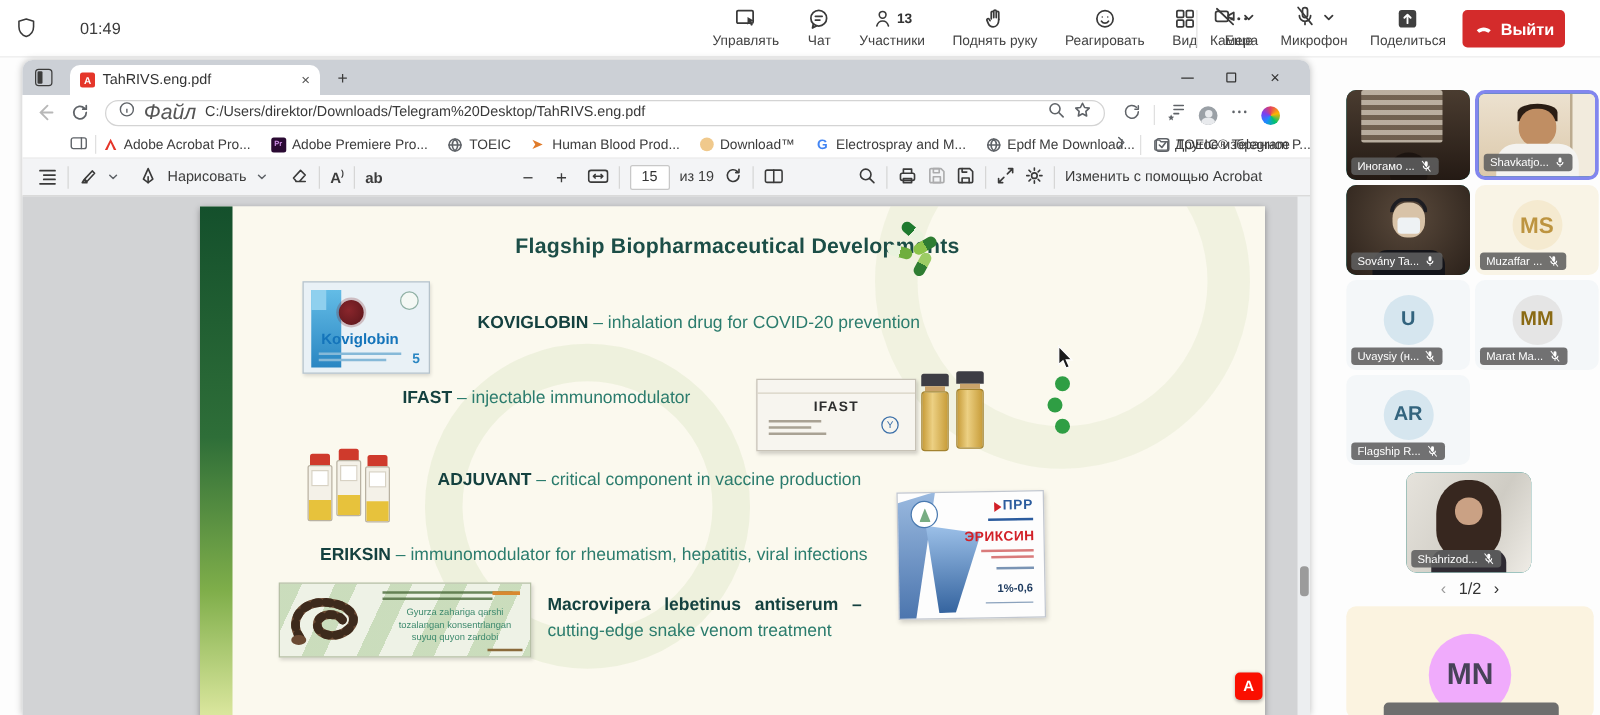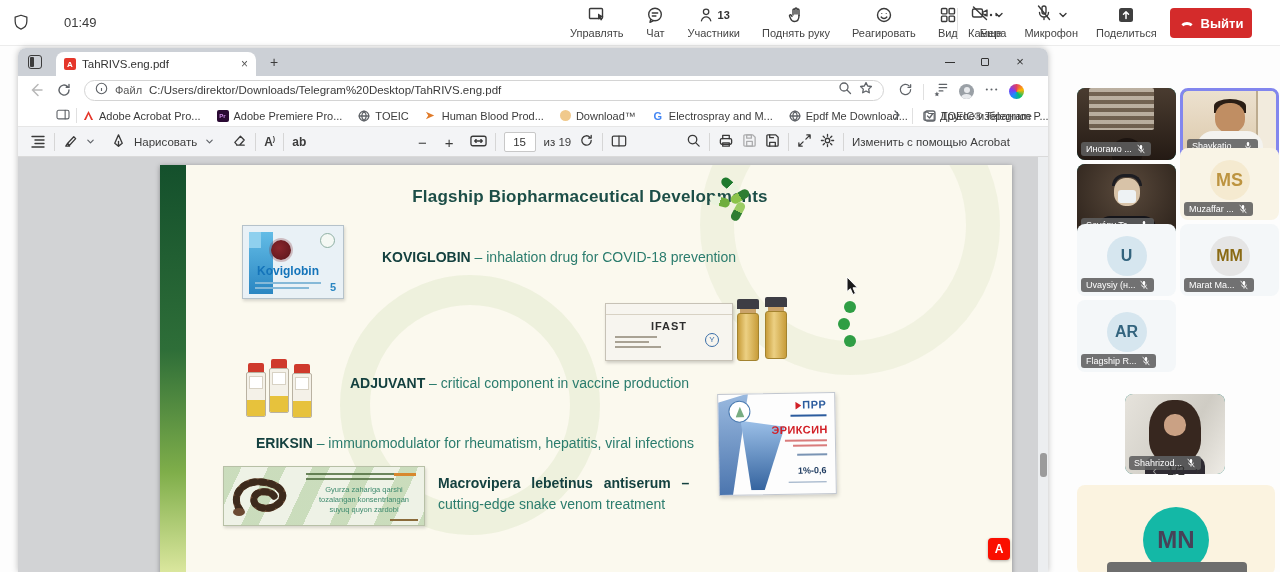--- a/index.html
+++ b/index.html
@@ -31,21 +31,21 @@
   .newtab { position:absolute; left:252px; top:6px; font-size:14px; color:#3c3c3c; cursor:pointer; }
   .wsico { position:absolute; left:10px; top:7px; width:14px; height:14px; border:1.4px solid #3c3c3c; border-radius:3px; }
   .wsico::after { content:""; position:absolute; left:1px; top:1px; bottom:1px; width:4px; background:#3c3c3c; border-radius:1px; }
   .winbtn { position:absolute; top:7px; width:14px; height:14px; color:#333; font-size:13px; line-height:14px; text-align:center; cursor:pointer; }
   .minbar { position:absolute; left:2px; top:7px; width:10px; height:1.4px; background:#333; }
   .restbox { position:absolute; left:3px; top:3px; width:8px; height:8px; border:1.2px solid #333; border-radius:1px; }
 
   .addrbar { position:absolute; left:0; top:28px; width:100%; height:28px; background:#fff; }
   .nav-ic { position:absolute; top:6px; }
   .pill { position:absolute; left:66px; top:3.5px; width:800px; height:21px; border:1px solid #d4d4d4; border-radius:11px; background:#fff; display:flex; align-items:center; padding:0 10px; gap:7px; }
-  .scheme { font-size:11px; color:#555; }
+  .scheme { font-size:17px; color:#555;font-style:italic; }
   .url { font-size:11.5px; color:#3a3a3a; flex:1; white-space:nowrap; overflow:hidden; }
   .addr-right { position:absolute; top:6px; display:flex; align-items:center; gap:10px; }
   .a-div { width:1px; height:16px; background:#e0e0e0; }
   .avatar { width:15px; height:15px; border-radius:50%; background:#9aa0a6; position:relative; overflow:hidden; }
   .avatar::before { content:""; position:absolute; left:4.5px; top:3px; width:6px; height:6px; border-radius:50%; background:#e8eaed; }
   .avatar::after { content:""; position:absolute; left:2px; top:9.5px; width:11px; height:7px; border-radius:50%; background:#e8eaed; }
   .copilot { width:15px; height:15px; border-radius:50%; background:conic-gradient(#e4405f,#ffb400,#00c26e,#1b8cff,#7a3ff2,#e4405f); }
 
   .bookmarks { position:absolute; left:0; top:56px; width:100%; height:23px; background:#fff; border-bottom:1px solid #e6e6e6; font-size:11px; color:#3c3c3c; }
   .bm-items { position:absolute; left:64px; top:0; height:23px; display:flex; align-items:center; gap:16px; }
@@ -136,21 +136,21 @@
   .s-or { position:absolute; right:8px; top:6px; width:22px; height:3px; background:#d8882f; }
   .s-txt { position:absolute; left:84px; top:18px; width:112px; font-size:7.5px; line-height:1.3; color:#3e8a6e; text-align:center; }
   .s-b { position:absolute; right:6px; bottom:4px; width:28px; height:2px; background:#8a6a3a; }
 
   .cursor { position:absolute; left:828px; top:119px; }
   .acro-badge { position:absolute; left:970px; top:381px; width:22px; height:22px; background:#fa0f00; border-radius:4px; color:#fff; font-size:12px; font-weight:bold; text-align:center; line-height:22px; box-shadow:0 1px 3px rgba(0,0,0,.3); cursor:pointer; }
 
   
   .sidebar { position:absolute; left:1072px; top:48px; width:208px; height:524px; background:#fdfdfd; }
   .ptile { position:absolute; width:99px; height:72px; border-radius:8px; overflow:hidden; background:#f4f7f9; cursor:pointer; }
-  .ptile.video { background:#0f766e;margin-top:16px; }
+  .ptile.video { background:#0f766e; }
   .ptile.active { border:3px solid #8286ee; }
   .plabel { position:absolute; left:4px; bottom:4px; background:rgba(95,95,95,.88); border-radius:3px; padding:2px 5px; display:flex; align-items:center; gap:4px; max-width:88px; }
   .pname { color:#fff; font-size:9px; white-space:nowrap; overflow:hidden; }
   .mic { width:10px; height:10px; flex:0 0 auto; }
   .mic rect { fill:#fff; }
   .mic path { fill:none; stroke:#fff; stroke-width:1; }
   .mic line { stroke:#fff; stroke-width:1; }
   .initial-circle { position:absolute; left:50%; top:12px; transform:translateX(-50%); width:40px; height:40px; border-radius:50%; display:flex; align-items:center; justify-content:center; font-size:16px; font-weight:bold; }
 
   
@@ -169,21 +169,21 @@
   .t3 .mask { position:absolute; left:50%; top:26px; transform:translateX(-50%); width:18px; height:13px; background:#eef2f4; border-radius:3px; }
   .t3 .body { position:absolute; left:50%; bottom:0; transform:translateX(-50%); width:58px; height:20px; background:#15151a; border-radius:12px 12px 0 0; }
   .t9 .art { background:linear-gradient(120deg,#e6e3dc,#cfccc4 60%,#efece6); }
   .t9 .hair { position:absolute; left:50%; top:6px; transform:translateX(-50%); width:52px; height:62px; background:#37271f; border-radius:45% 45% 35% 35%; }
   .t9 .face { position:absolute; left:50%; top:20px; transform:translateX(-50%); width:22px; height:22px; background:#caa184; border-radius:48%; }
   .t9 .body { position:absolute; left:50%; bottom:0; transform:translateX(-50%); width:60px; height:18px; background:#2f2b33; border-radius:10px 10px 0 0; }
 
   .pgn { position:absolute; left:0; top:415px; width:208px; text-align:center; font-size:13px; color:#333; }
   .pgn .ar { color:#9a9a9a; margin:0 10px; cursor:pointer; }
   .speaker { position:absolute; left:5px; top:437px; width:198px; height:90px; background:#fbf3e0; border-radius:8px; overflow:hidden; }
-  .mn-circle { position:absolute; left:50%; top:22px; transform:translateX(-50%); width:66px; height:66px; border-radius:50%; background:#14b8a6; color:#474258; font-size:24px; font-weight:bold; display:flex; align-items:center; justify-content:center; }
+  .mn-circle { position:absolute; left:50%; top:22px; transform:translateX(-50%); width:66px; height:66px; border-radius:50%; background:#f0abfc; color:#474258; font-size:24px; font-weight:bold; display:flex; align-items:center; justify-content:center; }
   .mn-bar { position:absolute; left:30px; top:77px; width:140px; height:16px; background:#6e6e6e; border-radius:4px; }
 
   svg.oline { fill:none; stroke:#3a3a3a; stroke-width:1.4; stroke-linecap:round; stroke-linejoin:round; }
   svg.gline { fill:none; stroke:#5f6368; stroke-width:1.3; stroke-linecap:round; stroke-linejoin:round; }
 </style>
 </head>
 <body>
 
 <div class="stage">
 
@@ -549,22 +549,23 @@
 
         <div class="kbox">
           <div class="k-band"></div>
           <div class="k-virus"></div>
           <div class="k-logo"></div>
           <div class="k-name">Koviglobin</div>
           <div class="k-l1"></div>
             <div class="k-l2"></div>
           <div class="k-5">5</div>
         </div>
-        <div class="prod" style="left:222px;top:84px;"><b>KOVIGLOBIN</b> <span>– inhalation drug for COVID-18 prevention</span></div>
-
+        <div class="prod" style="left:222px;top:84px;"><b>KOVIGLOBIN</b> <span>– inhalation drug for COVID-20 prevention</span></div>
+
+        <div class="prod" style="left:162px;top:144px;"><b>IFAST</b> <span>– injectable immunomodulator</span></div>
         <div class="ifgrp">
           <div class="icarton">
             <div class="i-name">IFAST</div>
             <div class="i-lines">
                 <span style="top:32px;width:42px;"></span>
                 <span style="top:37px;width:34px;"></span>
                 <span style="top:42px;width:46px;"></span>
               </div>
             <div class="i-logo">Y</div>
           </div>

